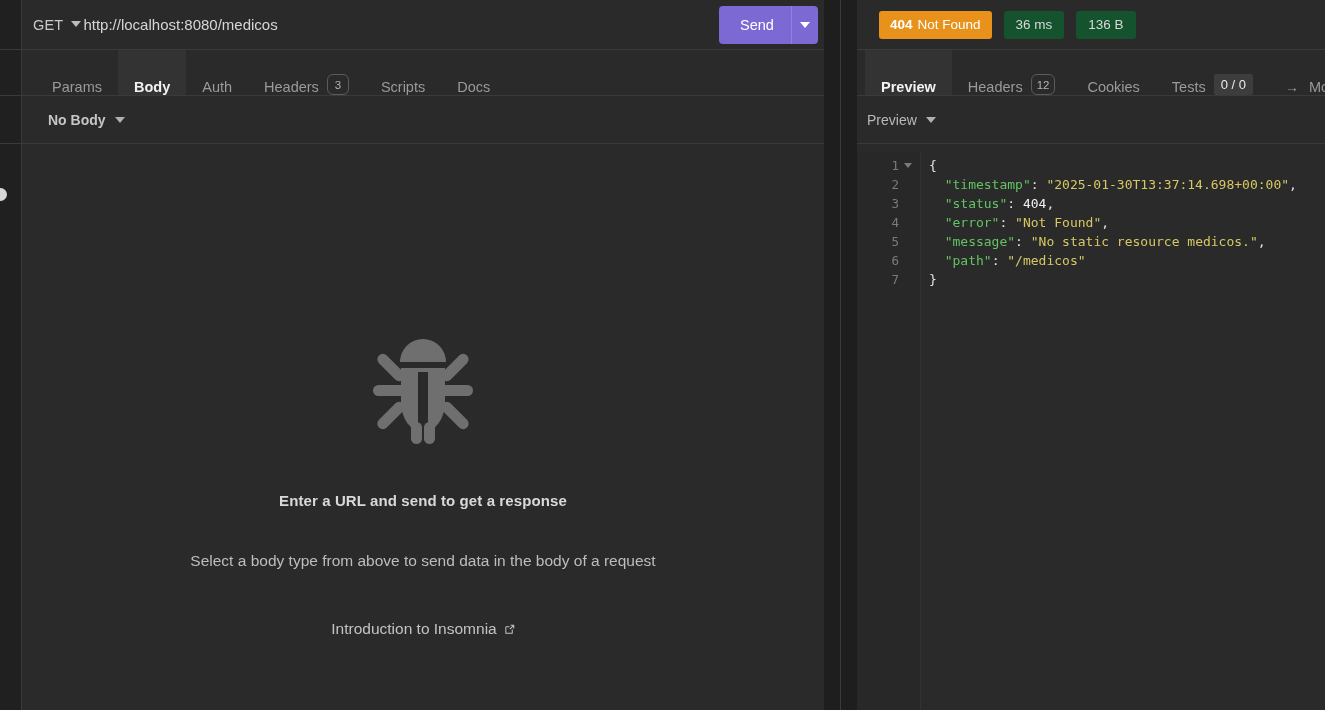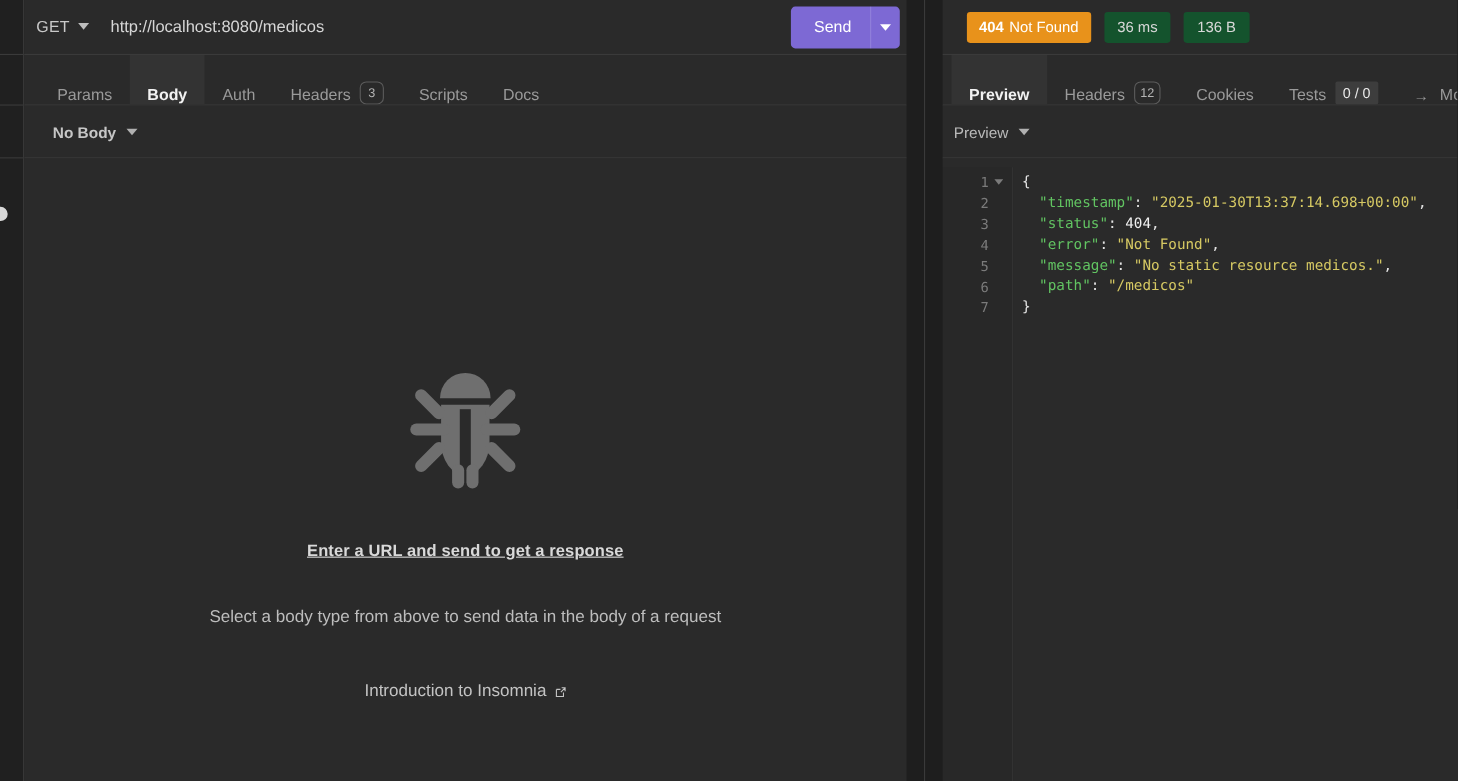--- a/index.html
+++ b/index.html
@@ -92,21 +92,21 @@
     width: 0; height: 0;
     border-left: 5px solid transparent;
     border-right: 5px solid transparent;
     border-top: 6px solid #bdbdbd;
     margin: 0 0 1px 8px;
     vertical-align: middle;
   }
   .url-text {
     font-size: 15px;
     color: #d6d6d6;
-    margin-left: 19px;
+    margin-left: 2px;
     white-space: nowrap;
     overflow: hidden;
     flex: 1 1 auto;
   }
   .send-btn {
     position: absolute;
     right: 6px; top: 6px;
     height: 38px;
     width: 99px;
     background: #7d69d4;
@@ -253,21 +253,20 @@
     padding-top: 178px;
     overflow: hidden;
   }
   .bug-wrap { width: 130px; height: 130px; }
   .empty-title {
     margin-top: 40px;
     font-size: 15px;
     font-weight: bold;
     color: #d9d9d9;
     letter-spacing: .1px;
-    text-decoration: underline;
   }
   .empty-sub {
     margin-top: 43px;
     font-size: 15.5px;
     color: #bdbdbd;
   }
   .empty-link {
     margin-top: 50px;
     font-size: 15.5px;
     color: #c3c3c3;

